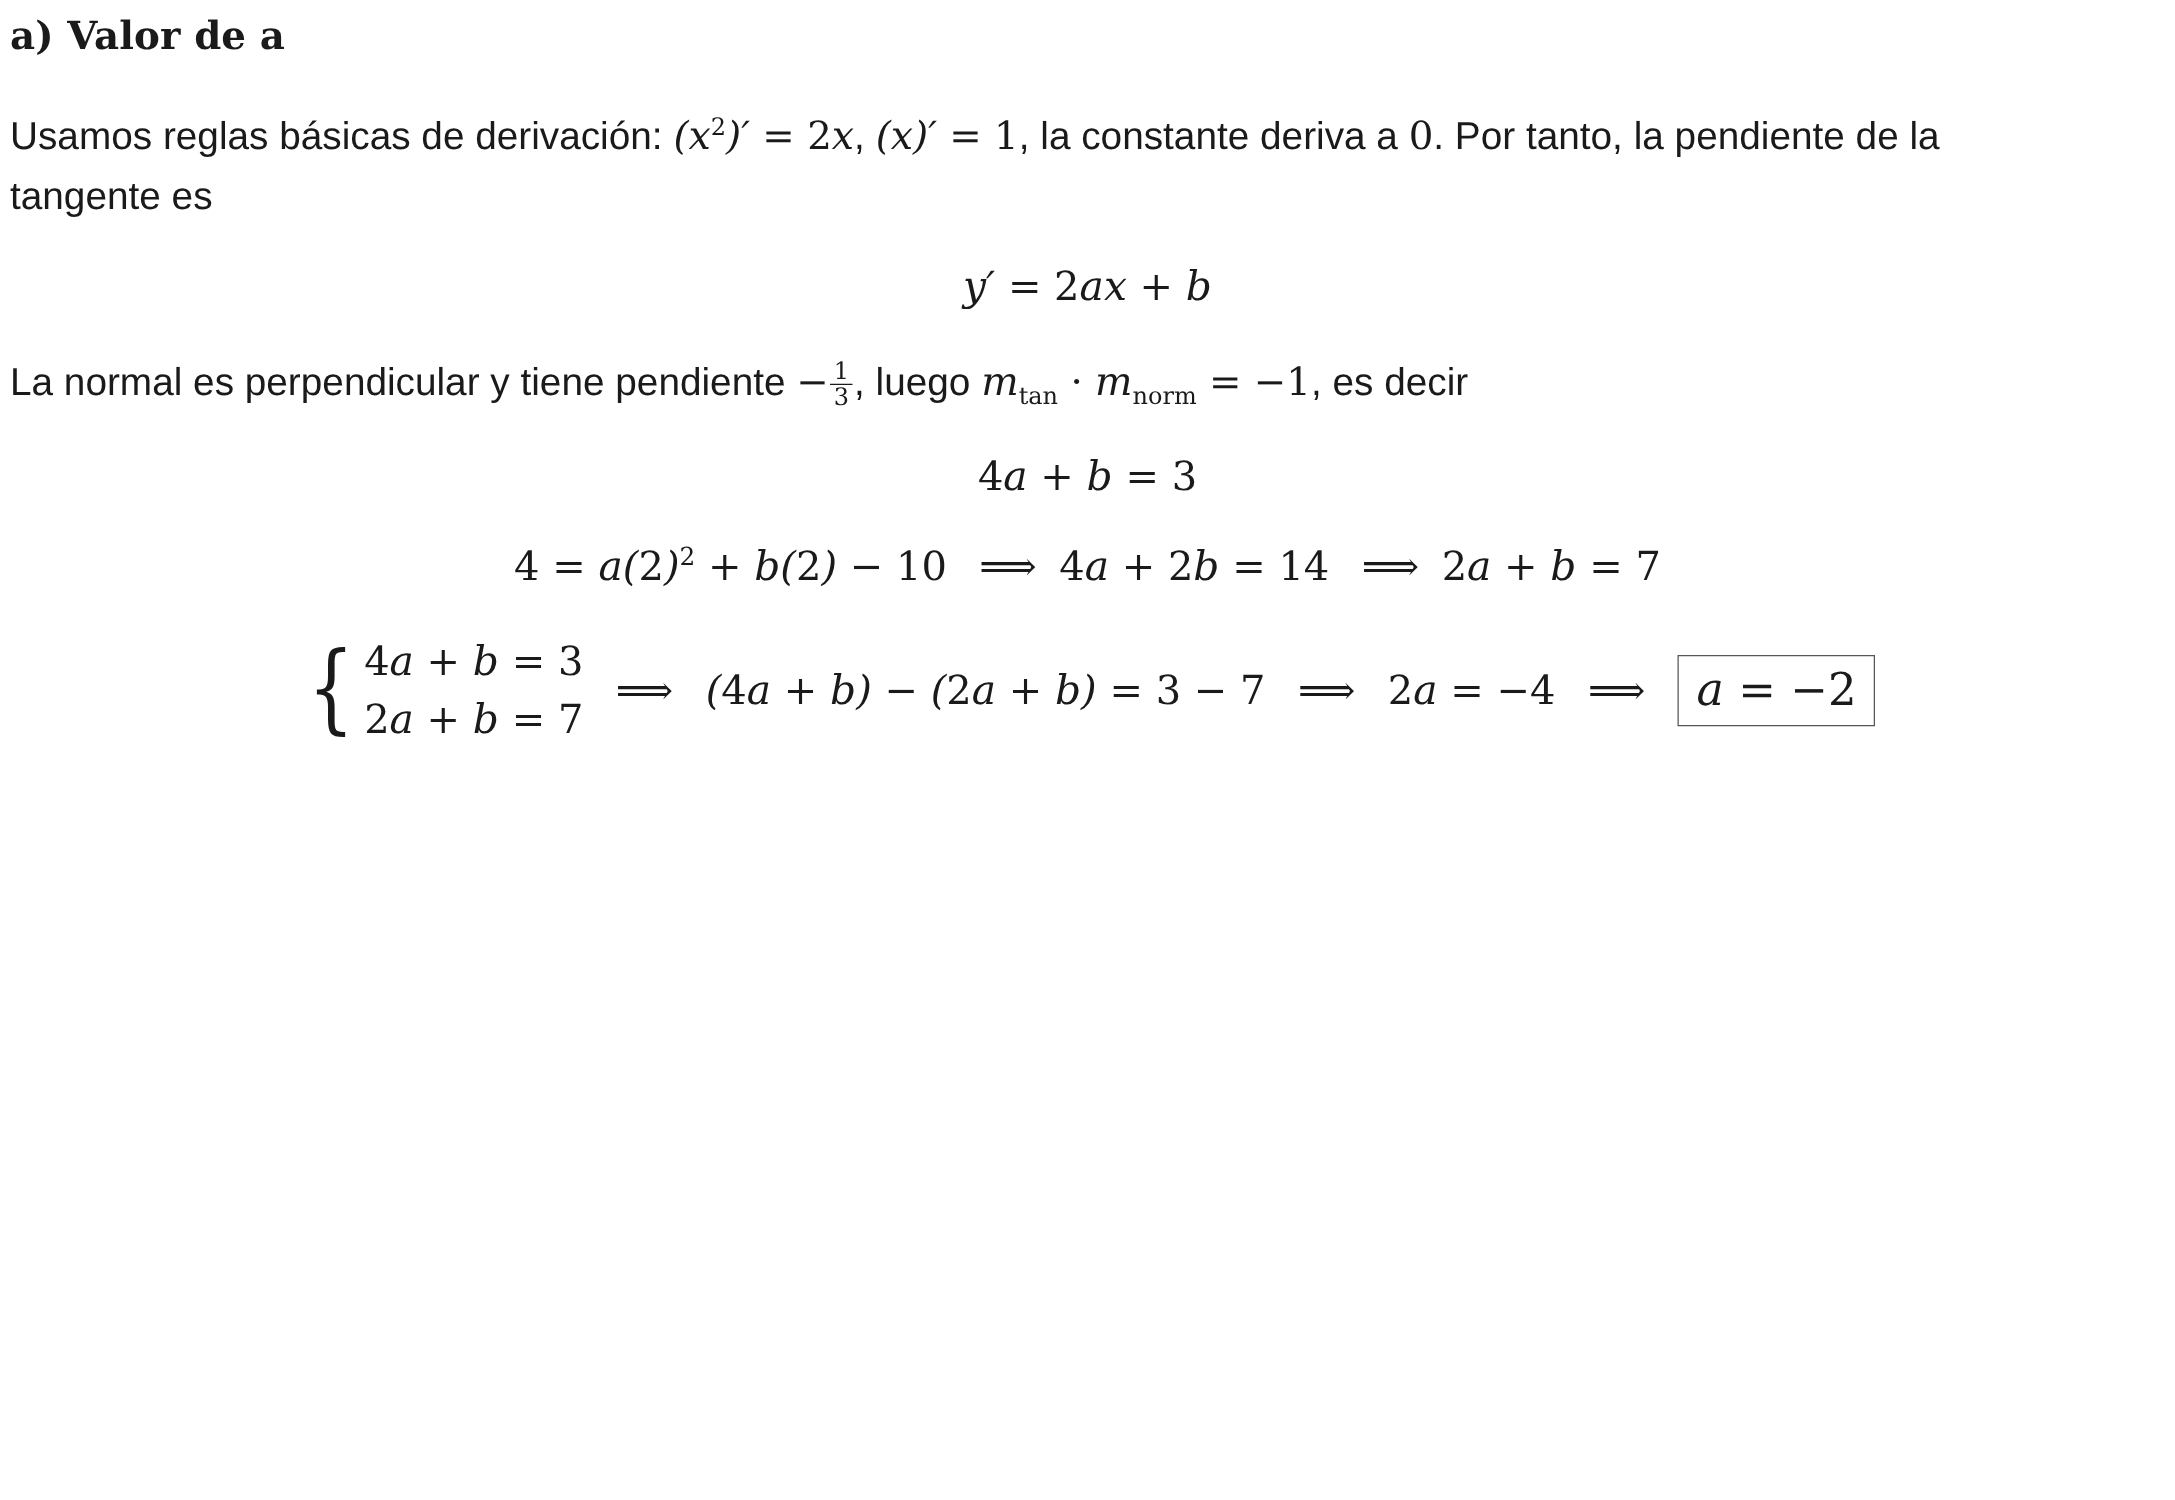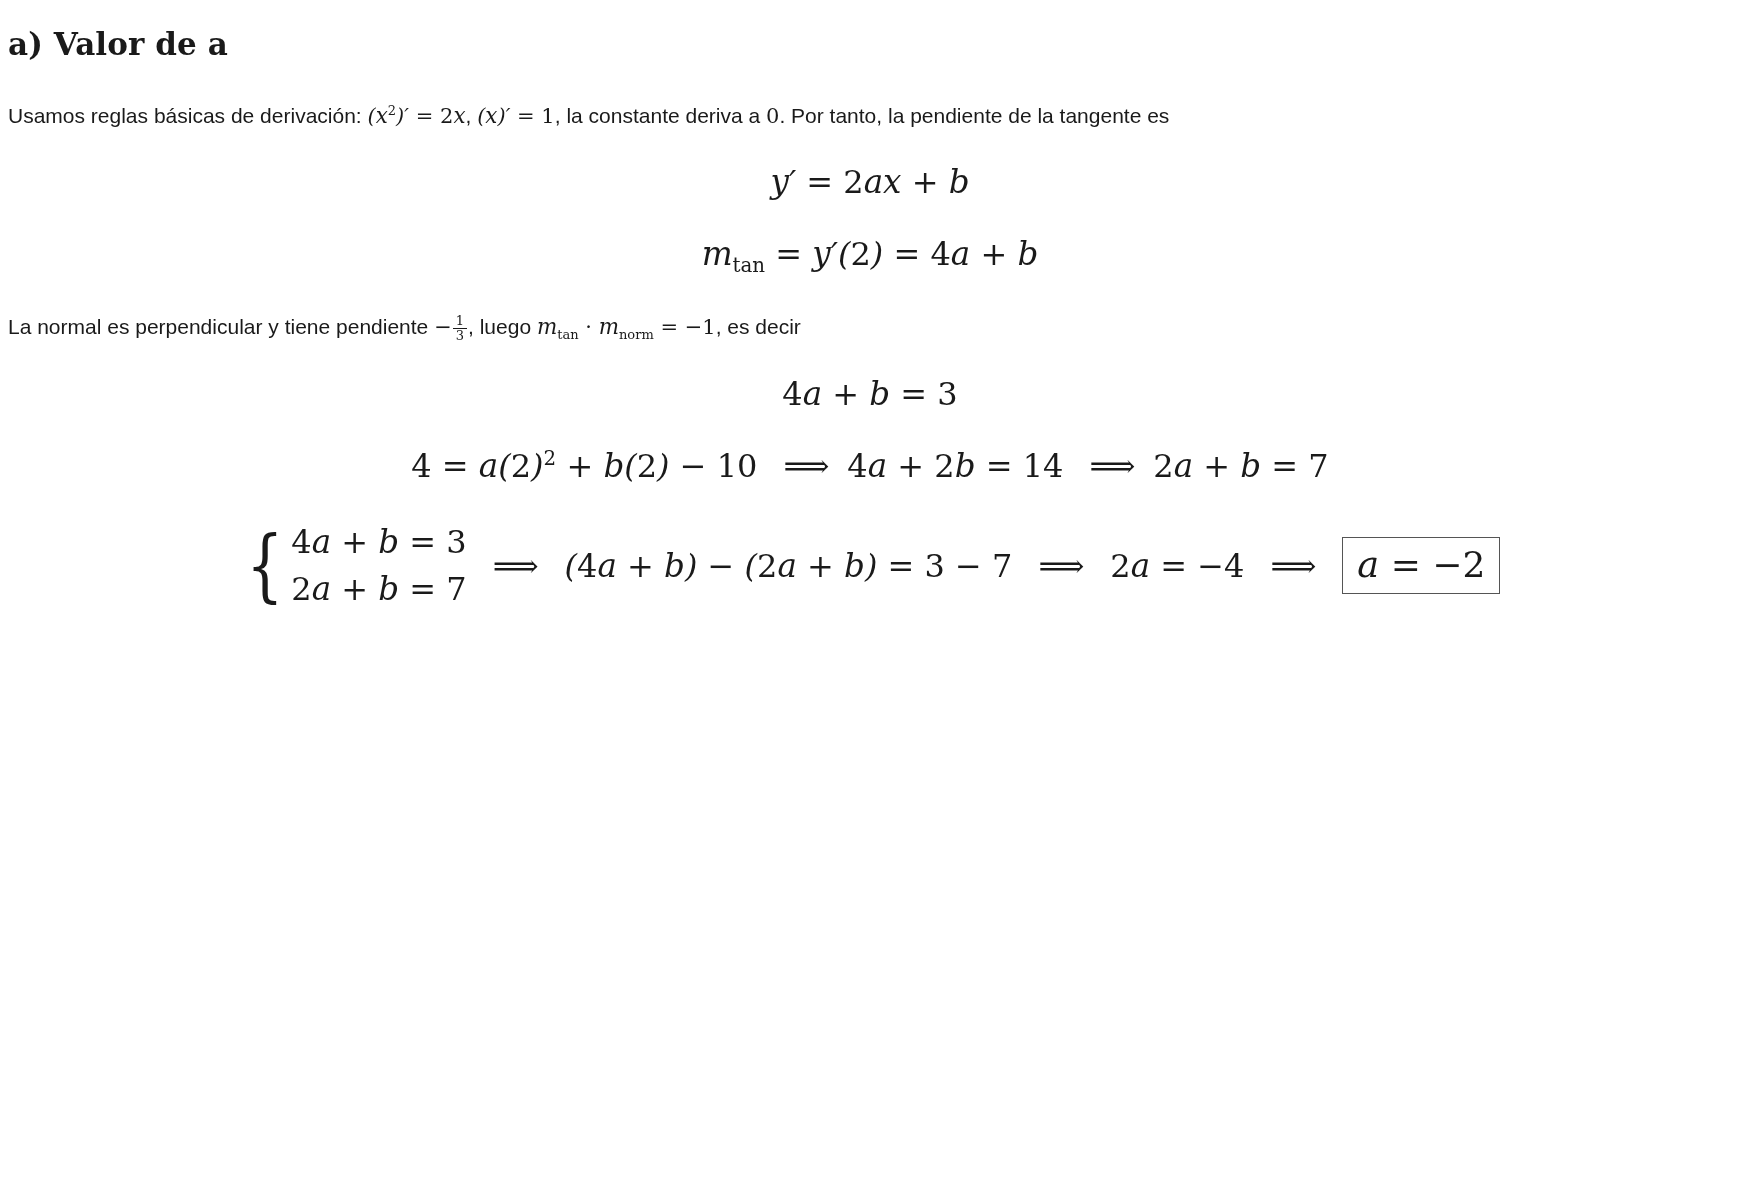--- a/index.html
+++ b/index.html
@@ -8,32 +8,32 @@
     background: #ffffff;
   }
   body {
     width: 1740px;
     min-height: 1200px;
     font-family: "Liberation Sans", sans-serif;
     color: #1a1a1a;
   }
   .page {
     width: 1740px;
-    padding: 18px 0 0 0;
+    padding: 3px 0 0 0;
     box-sizing: border-box;
   }
   .heading {
     font-family: "DejaVu Serif", serif;
     font-weight: bold;
     font-size: 31px;
     letter-spacing: 0.1px;
     margin: 8px 0 38px 8px;
   }
   .para {
-    font-size: 21px;
+    font-size: 31px;
     line-height: 1.52;
     margin: 0 8px 30px 8px;
     max-width: 1640px;
   }
   .eq {
     text-align: center;
     margin: 26px 0 34px 0;
   }
   
   .m {
@@ -145,24 +145,20 @@
   <p class="para">
     <span>Usamos reglas básicas de derivación: </span><span class="inline-m">(<span class="m">x</span><sup class="pwr">2</sup>)<span class="prime">′</span><span class="op">&nbsp;=&nbsp;</span><span class="num">2</span><span class="m">x</span></span><span>, </span><span class="inline-m">(<span class="m">x</span>)<span class="prime">′</span><span class="op">&nbsp;=&nbsp;</span><span class="num">1</span></span><span>, la constante deriva a </span><span class="inline-m"><span class="num">0</span></span><span>. Por tanto, la pendiente de la tangente es</span>
   </p>
 
   <div class="eq">
     <span class="mdisp"><span class="m">y</span><span class="prime">′</span><span class="op">&nbsp;=&nbsp;</span><span class="num">2</span><span class="m">ax</span><span class="op">&nbsp;+&nbsp;</span><span class="m">b</span></span>
     
   </div>
 
 
-  <div class="eq">
-    <span class="mdisp"><span class="m">m</span><sub class="sb">tan</sub><span class="op">&nbsp;=&nbsp;</span><span class="m">y</span><span class="prime">′</span>(<span class="num">2</span>)<span class="op">&nbsp;=&nbsp;</span><span class="num">4</span><span class="m">a</span><span class="op">&nbsp;+&nbsp;</span><span class="m">b</span></span>
-    
-  </div>
 
   <p class="para">
     <span>La normal es perpendicular y tiene pendiente </span><span class="inline-m"><span class="op">−</span><span class="frac"><span class="nu">1</span><span class="de">3</span></span></span><span>, luego </span><span class="inline-m"><span class="m">m</span><sub class="sb">tan</sub><span class="op">&nbsp;·&nbsp;</span><span class="m">m</span><sub class="sb">norm</sub><span class="op">&nbsp;=&nbsp;−</span><span class="num">1</span></span><span>, es decir</span>
   </p>
 
   <div class="eq">
     <span class="mdisp"><span class="num">4</span><span class="m">a</span><span class="op">&nbsp;+&nbsp;</span><span class="m">b</span><span class="op">&nbsp;=&nbsp;</span><span class="num">3</span></span>
     
   </div>
 

